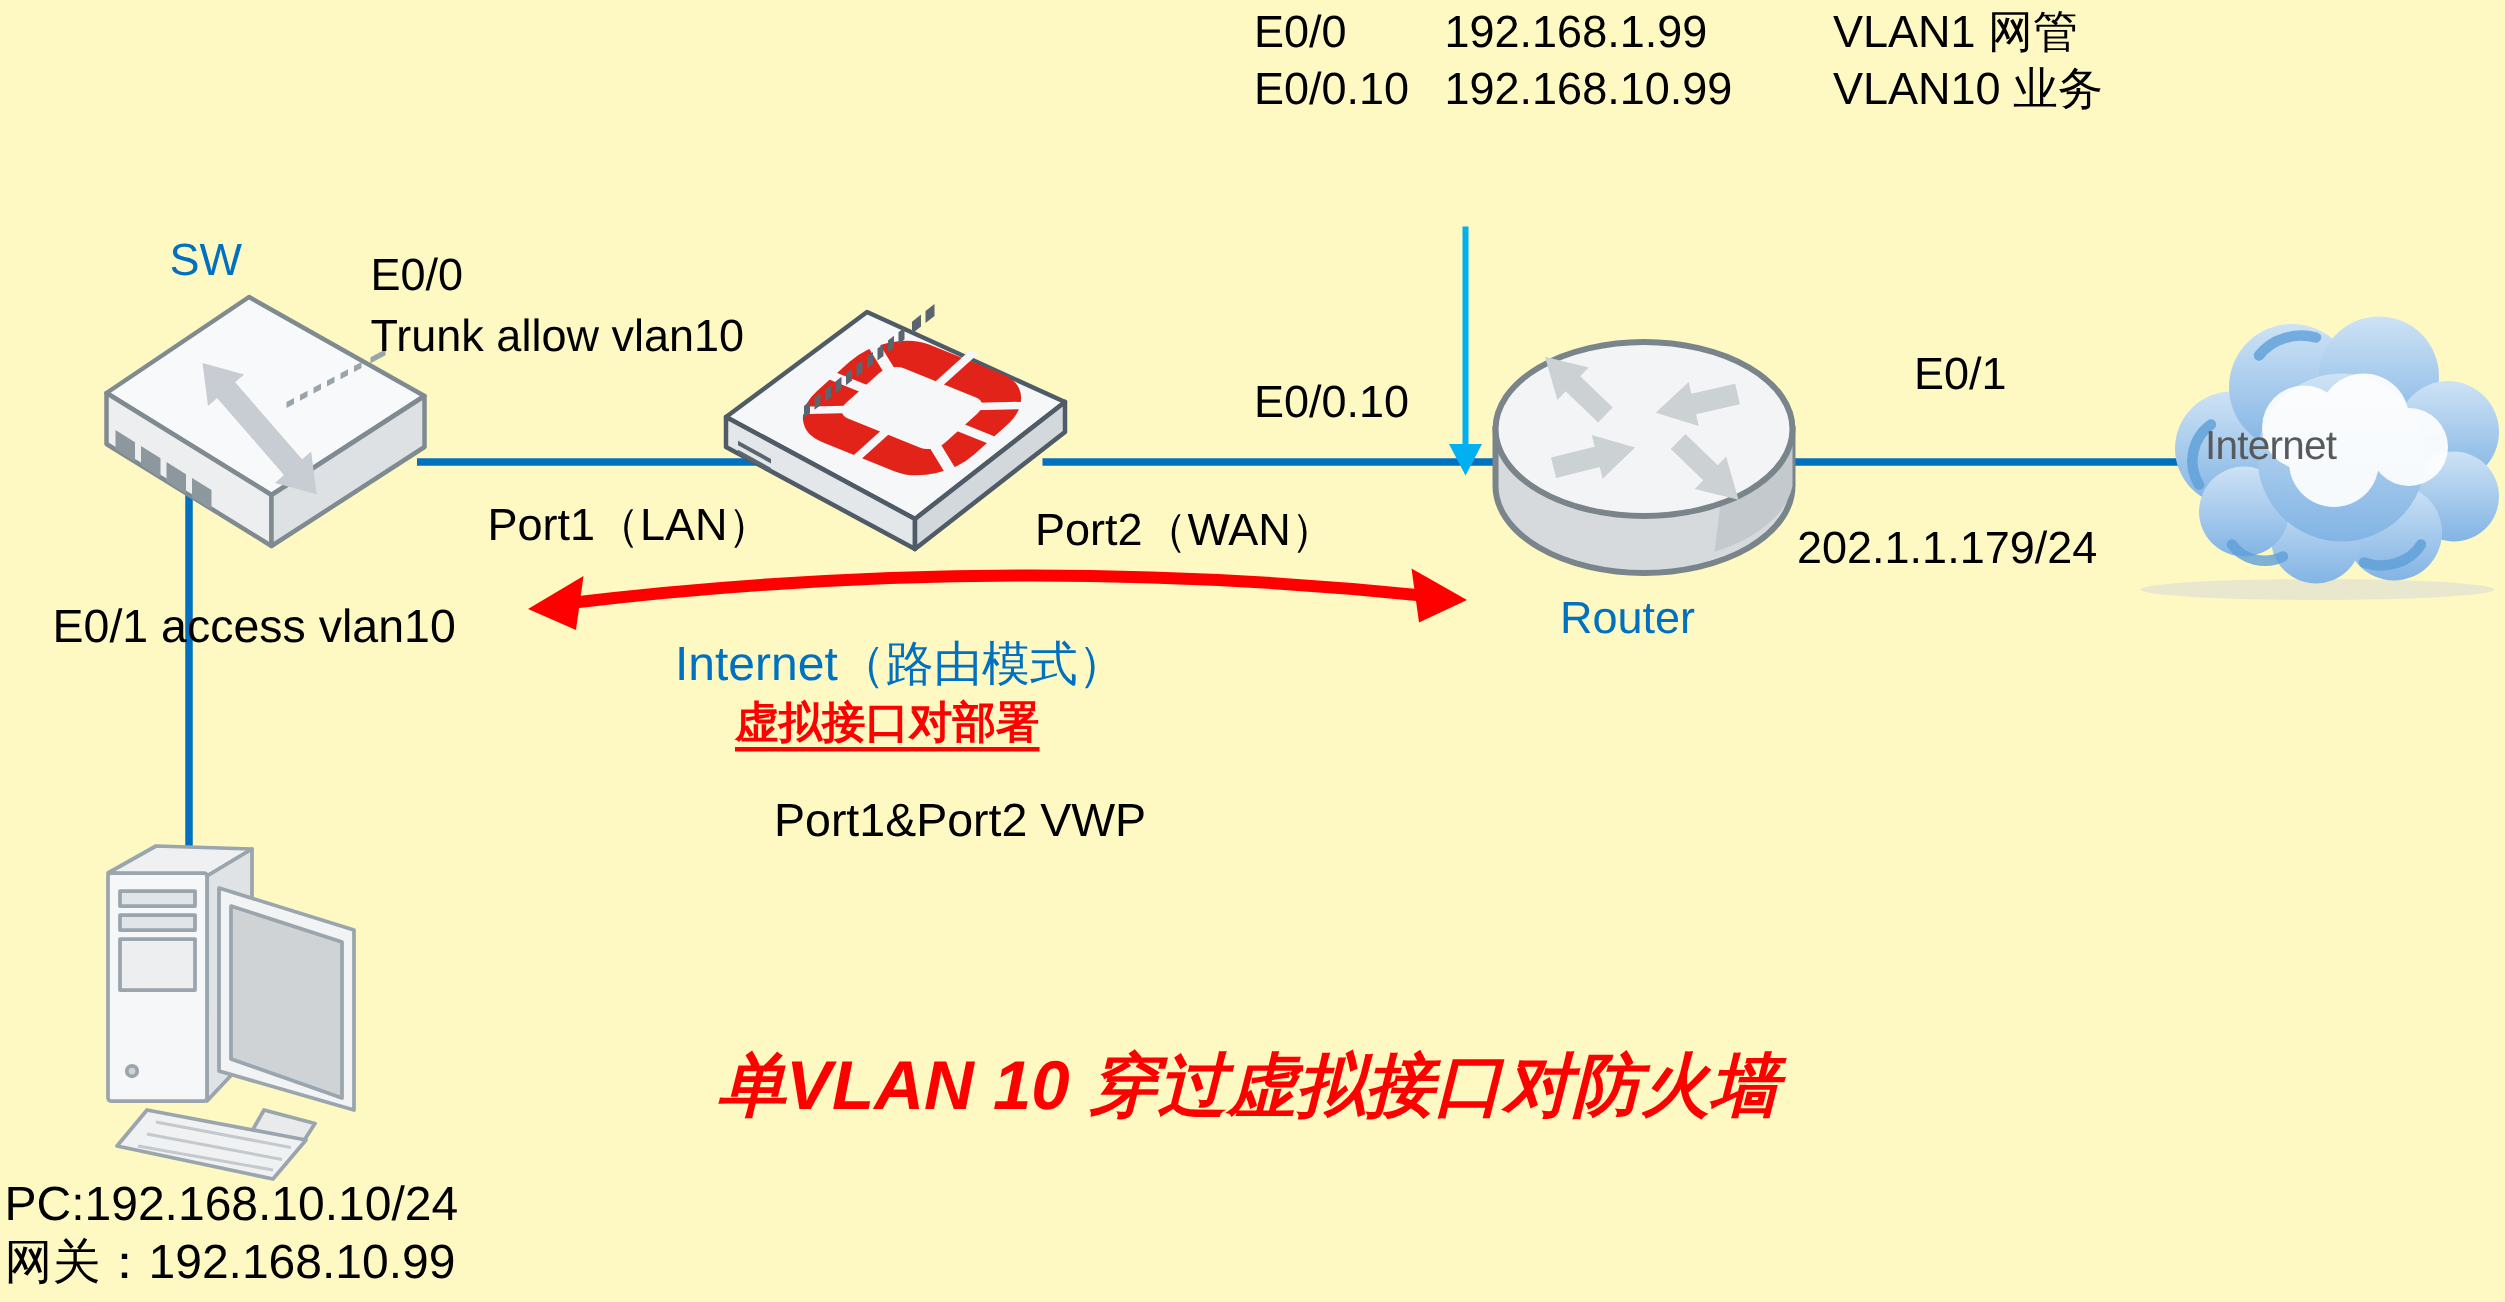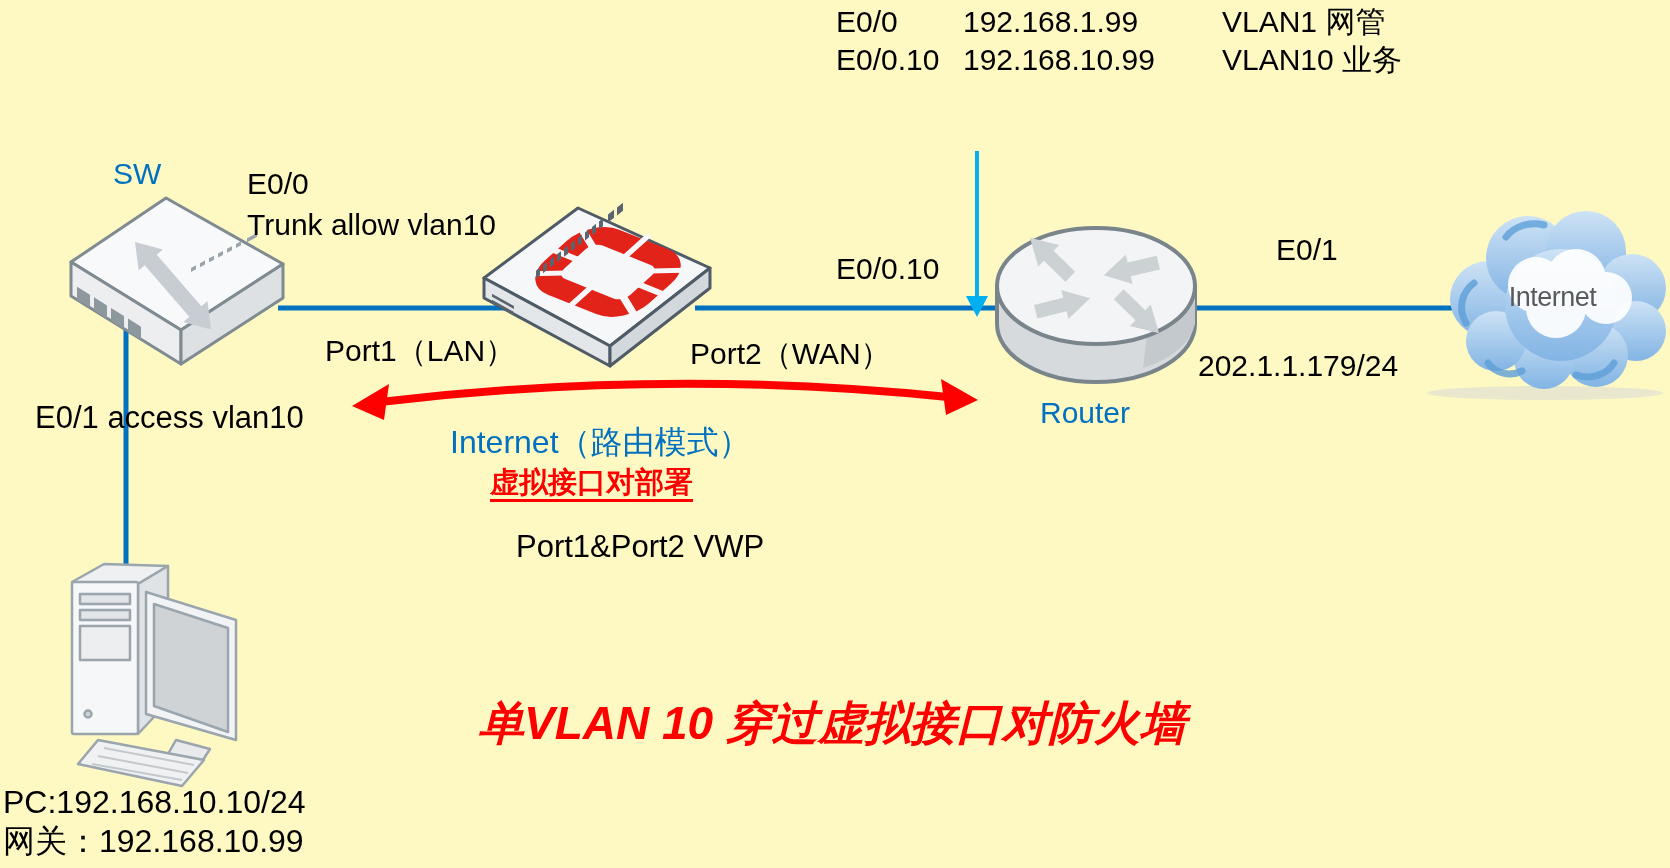--- a/index.html
+++ b/index.html
@@ -18,21 +18,21 @@
   #subif-ip{left:846px;top:100px;font-size:31px;}
   #sw-name{left:113px;top:157px;}
   #sw-port{left:247px;top:167px;}
   #sw-trunk{left:247px;top:208px;}
   #port1-lan{left:325px;top:334px;}
   #port2-wan{left:690px;top:337px;}
   #router-subif{left:836px;top:252px;}
   #router-wan-port{left:1240px;top:233px;margin-left:36px;}
   #router-wan-ip{left:1198px;top:349px;text-align:center;}
   #router-name{left:1040px;top:396px;}
-  #internet-name{left:1470px;top:282px;width:165px;text-align:center;
+  #internet-name{left:1470px;top:282px;width:165px;
     font-size:27px;color:#58595b;letter-spacing:-0.5px;}
   #access-port{left:2px;top:400px;font-size:31px;margin-left:33px;}
   #fg-mode{left:450px;top:424px;font-size:32px;}
   #fg-deploy{left:490px;top:466px;font-size:29px;font-weight:bold;
     text-decoration:underline;text-underline-offset:7px;text-decoration-thickness:2.5px;}
   #fg-vwp{left:516px;top:529px;font-size:31px;}
   #diagram-title{left:478px;top:697px;font-size:46px;font-weight:bold;font-style:italic;}
   #pc-ip{left:3px;top:784px;font-size:32px;}
   #pc-gw{left:3px;top:823px;font-size:32px;}
   svg{display:block;}

